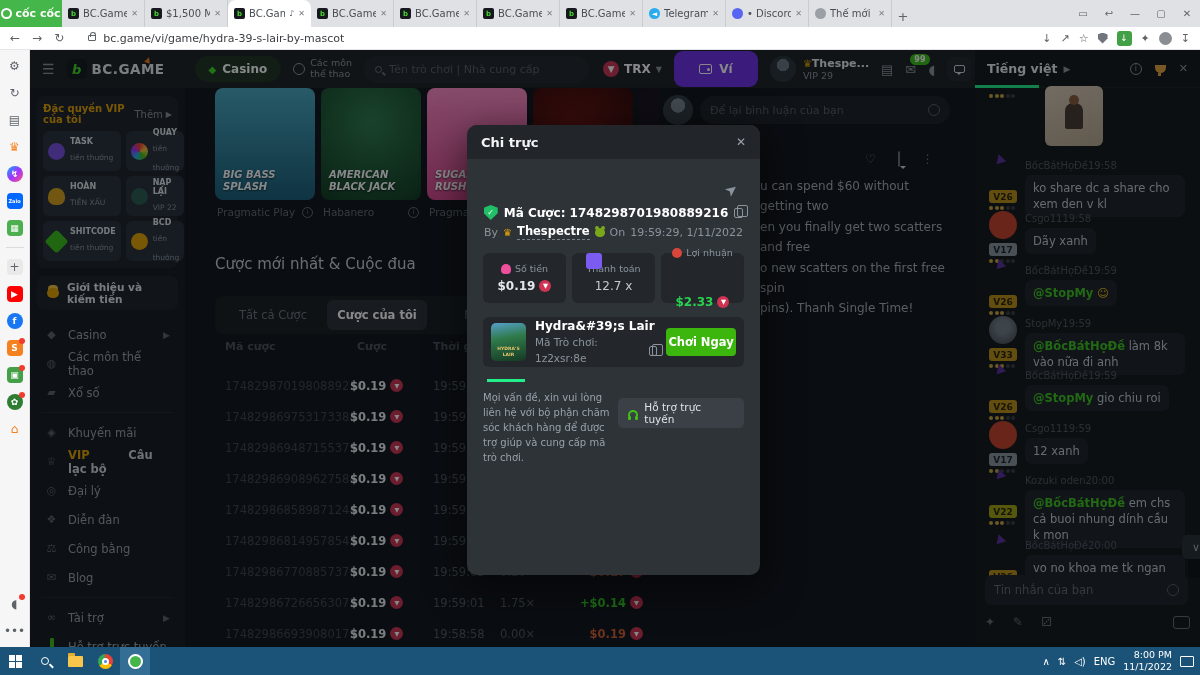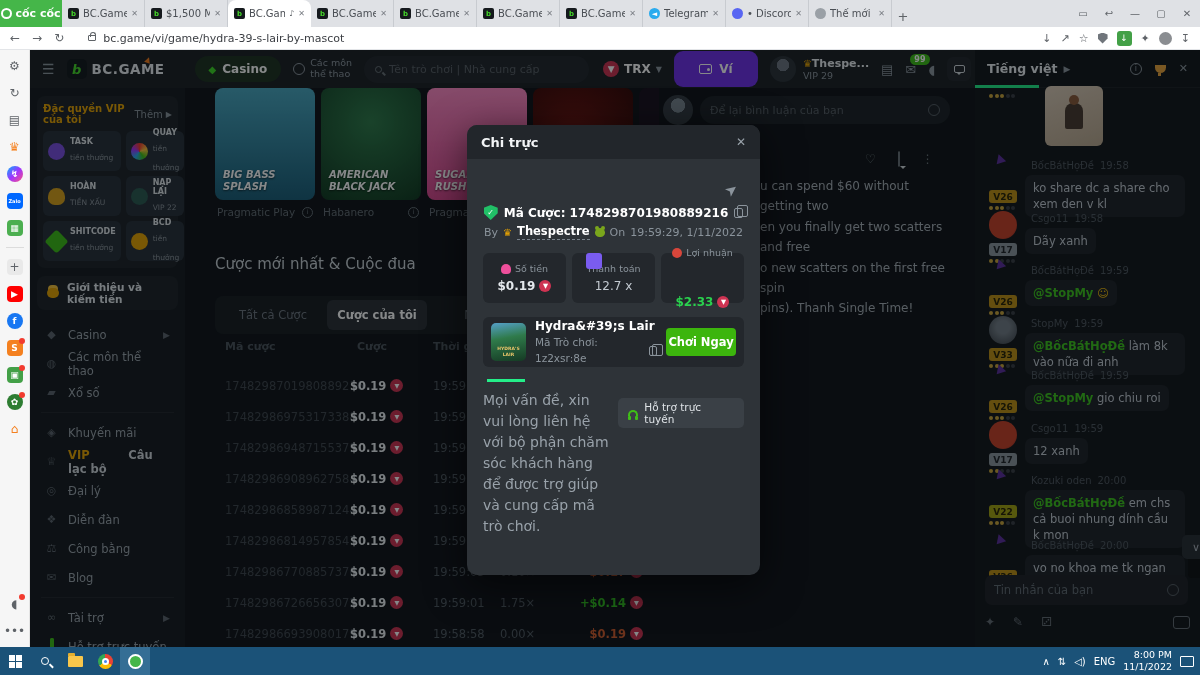--- a/index.html
+++ b/index.html
@@ -166,21 +166,21 @@
   .av-cat { background:radial-gradient(circle at 50% 60%,#241d33 60%,#171322); position:relative; }
   .av-cat:after { content:""; position:absolute; left:6px; top:-4px; border-left:5px solid transparent; border-right:5px solid transparent; border-bottom:9px solid #5c2f9e; transform:rotate(-18deg); }
   .av-dino { background:radial-gradient(circle at 45% 45%,#c8422a 65%,#7e2315); }
   .av-gray { background:radial-gradient(circle at 50% 40%,#747d86 30%,#3a4047); }
   .mbadge { position:absolute; left:14px; top:32px; width:28px; height:13px; border-radius:3px; font-size:9px; font-weight:bold; display:flex; align-items:center; justify-content:center; color:#2a2305; }
   .bg-gold { background:#bf9116; } .bg-gray { background:#8d969e; color:#22262a; } .bg-green { background:#a3a312; }
   .stars { position:absolute; left:14px; top:48px; display:flex; gap:1.5px; }
   .stars i { width:4px; height:4px; border-radius:50%; background:#3a3f45; }
   .stars.g2 i:nth-child(-n+2), .stars.g3 i:nth-child(-n+3) { background:#caa53d; }
   .mname { position:absolute; left:50px; top:0; font-size:12px; color:#949ea8; font-weight:bold; white-space:nowrap; }
-  .mname span { color:#4e565e; font-weight:normal; font-size:10px; margin-left:6px; }
+  .mname span { color:#4e565e; font-weight:normal; font-size:10px; }
   .mbubble { position:absolute; left:50px; top:17px; max-width:160px; background:#1f2329; border-radius:7px; padding:5px 8px; font-size:11.5px; color:#c2c9d1; line-height:1.4; }
   .mention { color:#3ec41d; font-weight:bold; }
   .stickerbox { position:absolute; left:70px; top:0; width:58px; height:60px; border-radius:6px; background:linear-gradient(160deg,#d9c9b6,#b9a78f); display:flex; align-items:center; justify-content:center; font-size:16px; }
   .stickergirl { width:18px; height:26px; background:#4a3b30; border-radius:8px 8px 2px 2px; position:relative; }
   .stickergirl:before { content:""; position:absolute; top:-8px; left:4px; width:10px; height:10px; border-radius:50%; background:#8a5a3b; }
   .cat { position:absolute; left:213px; top:10px; width:24px; height:30px; background:#101214; border-radius:10px 10px 4px 4px; }
   .cat:before, .cat:after { content:""; position:absolute; top:-5px; border-left:5px solid transparent; border-right:5px solid transparent; border-bottom:8px solid #101214; }
   .cat:before { left:1px; } .cat:after { right:1px; }
   .scrollbtn { position:absolute; left:207px; top:485px; width:28px; height:24px; background:#2a2e34; border-radius:5px; color:#aab2ba; font-size:11px; display:flex; align-items:center; justify-content:center; z-index:2; }
   .chatinput { position:absolute; left:10px; top:525px; width:203px; height:30px; background:#1f2227; border-radius:7px; display:flex; align-items:center; padding:0 9px; gap:7px; }
@@ -217,21 +217,21 @@
   .sic.person { background:#d8463b; border-radius:50%; }
   .gamebox { position:absolute; top:192px; left:16px; width:261px; height:50px; background:#23272c; border-radius:6px; display:flex; align-items:center; padding:0 8px; gap:9px; }
   .gthumb { width:38px; height:38px; border-radius:5px; background:linear-gradient(170deg,#55a0c9 0%,#2f7a4a 40%,#153a24 100%); display:flex; align-items:flex-end; justify-content:center; padding-bottom:3px; }
   .gthumb span { color:#e7c56a; font-size:4.5px; font-weight:bold; text-align:center; line-height:1.3; }
   .ginfo { line-height:1.5; }
   .ginfo .gt { color:#fff; font-weight:bold; font-size:12px; }
   .ginfo .gid { color:#8b949c; font-size:10.5px; display:flex; align-items:center; gap:6px; }
   .playbtn { margin-left:auto; width:76px; height:28px; background:#3cb50d; border-radius:4px; color:#fff; font-weight:bold; font-size:11.5px; display:flex; align-items:center; justify-content:center; }
   .greenline { position:absolute; left:20px; top:254px; width:38px; height:3px; background:#24ee89; }
   .supportrow { position:absolute; top:265px; left:16px; width:261px; display:flex; gap:8px; }
-  .supptext { width:128px; color:#99a2aa; font-size:14px; line-height:1.5; }
+  .supptext { width:128px; color:#99a2aa; font-size:10px; line-height:1.5; }
   .suppbtn { margin-left:auto; align-self:flex-start; margin-top:8px; height:30px; background:#3a4046; border-radius:5px; color:#dfe3e7; font-size:10.5px; display:flex; align-items:center; gap:6px; padding:0 10px; }
 </style>
 </head>
 <body>
 
 <div id="canvas">
 
   <div class="tabbar">
     <div class="brand">
         <span class="cc-ring"></span>

